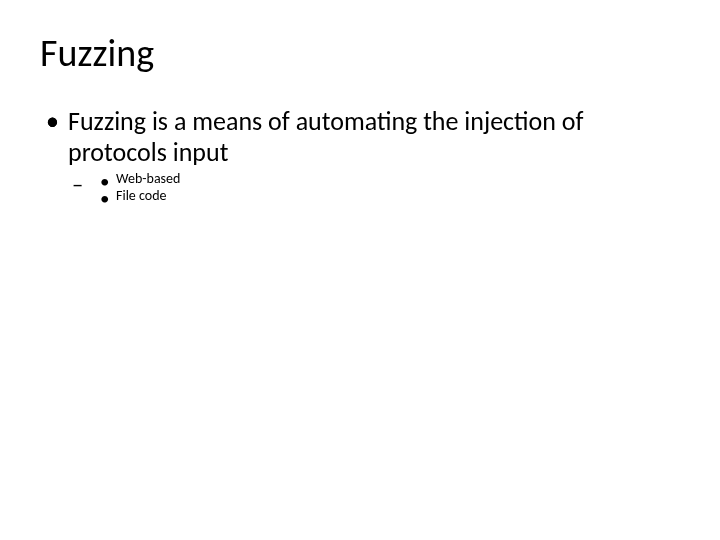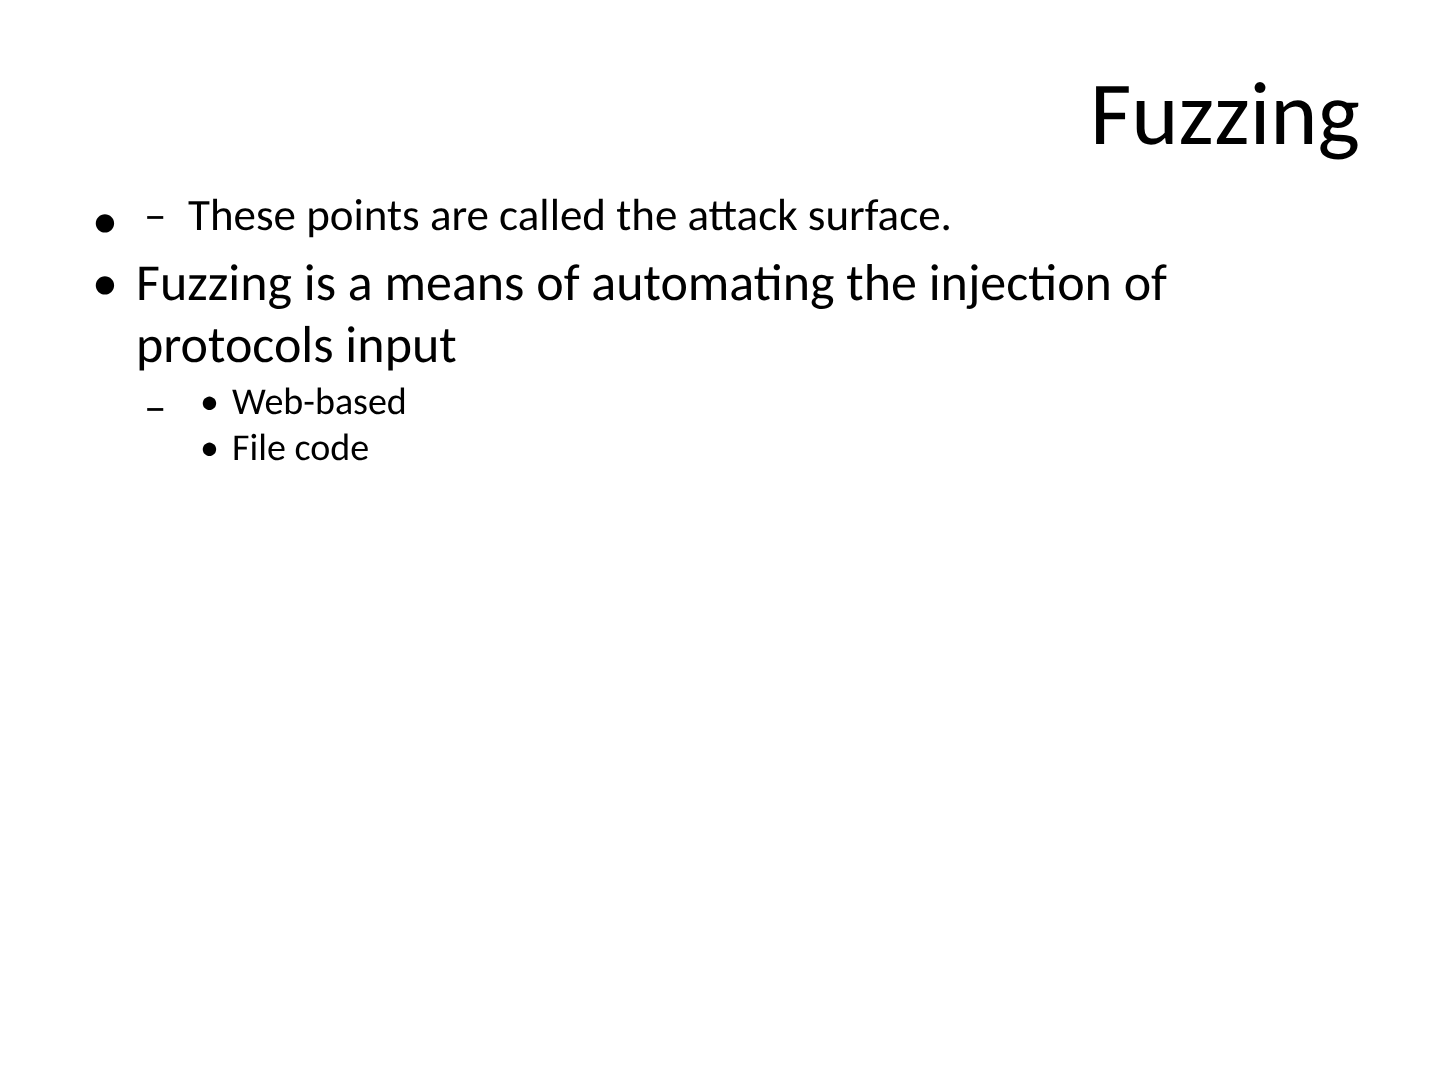--- a/index.html
+++ b/index.html
@@ -10,24 +10,24 @@
     body {
       width: 720px;
       height: 540px;
       background: #ffffff;
       font-family: Calibri, "Segoe UI", Arial, sans-serif;
       color: #000000;
       padding: 30px 40px;
       overflow: hidden;
     }
     .title {
-      text-align: right;
-      font-size: 45px;
+      text-align: left;
+      font-size: 38px;
       font-weight: 400;
-      margin-bottom: 10px;
+      margin-bottom: 30px;
     }
     ul {
       list-style: none;
     }
     .level1 > li {
       position: relative;
       padding-left: 28px;
       font-size: 26px;
       line-height: 1.18;
       margin-bottom: 4px;
@@ -55,44 +55,39 @@
       left: 4px;
       top: 0;
       font-size: 22.5px;
     }
     .level3 {
       margin-top: 4px;
     }
     .level3 > li {
       position: relative;
       padding-left: 22px;
-      font-size: 19px;
+      font-size: 14px;
       line-height: 1.2;
       margin-bottom: 0;
     }
     .level3 > li::before {
       content: "•";
       position: absolute;
       left: 6px;
       top: 0;
       font-size: 19px;
     }
   </style>
 </head>
 <body>
 
 <h1 class="title">Fuzzing</h1>
 
 <ul class="level1">
   <li>
-    <ul class="level2">
-      <li>
-        <span>These points are called the attack surface.</span>
-      </li>
-    </ul>
   </li>
   <li>
     <span>Fuzzing is a means of automating the injection of protocols input</span>
     <ul class="level2">
       <li>
         <ul class="level3">
           <li>
             <span>Web-based</span>
           </li>
           <li>

